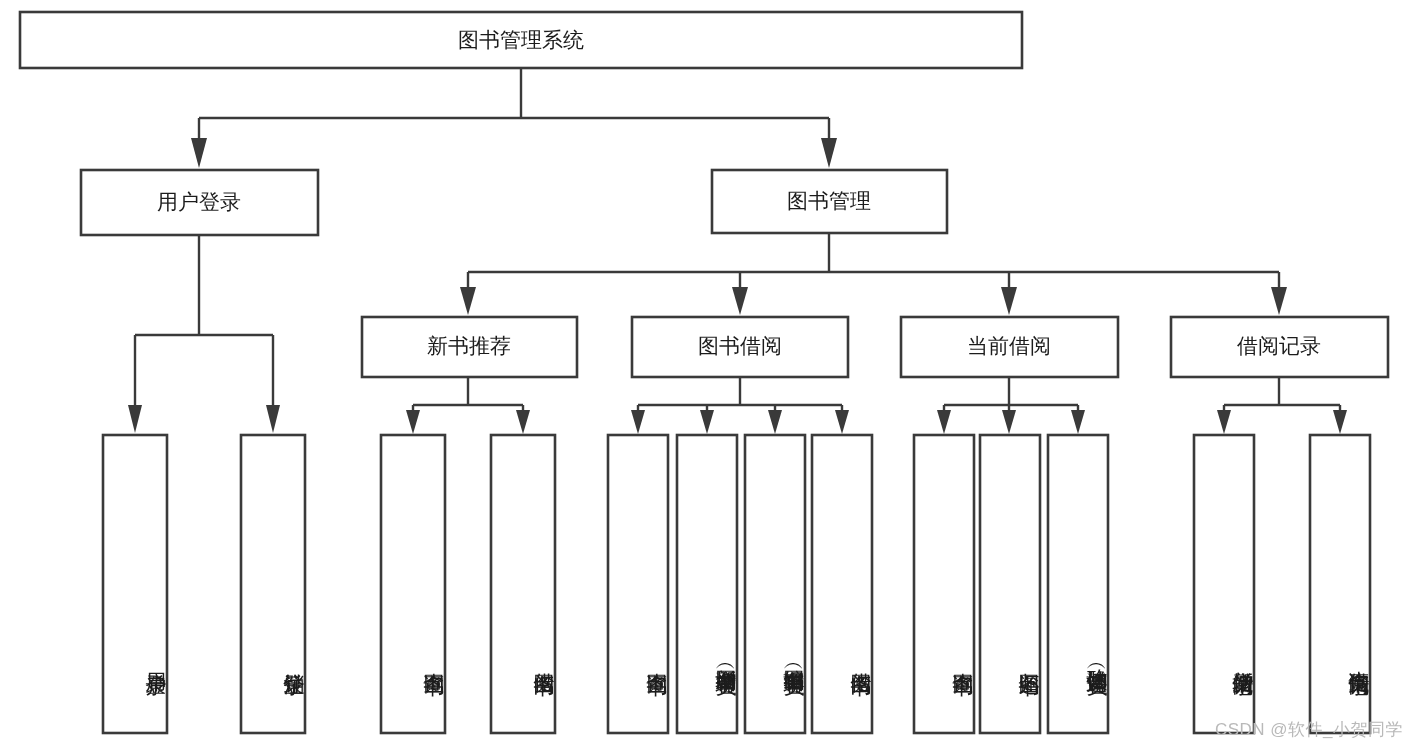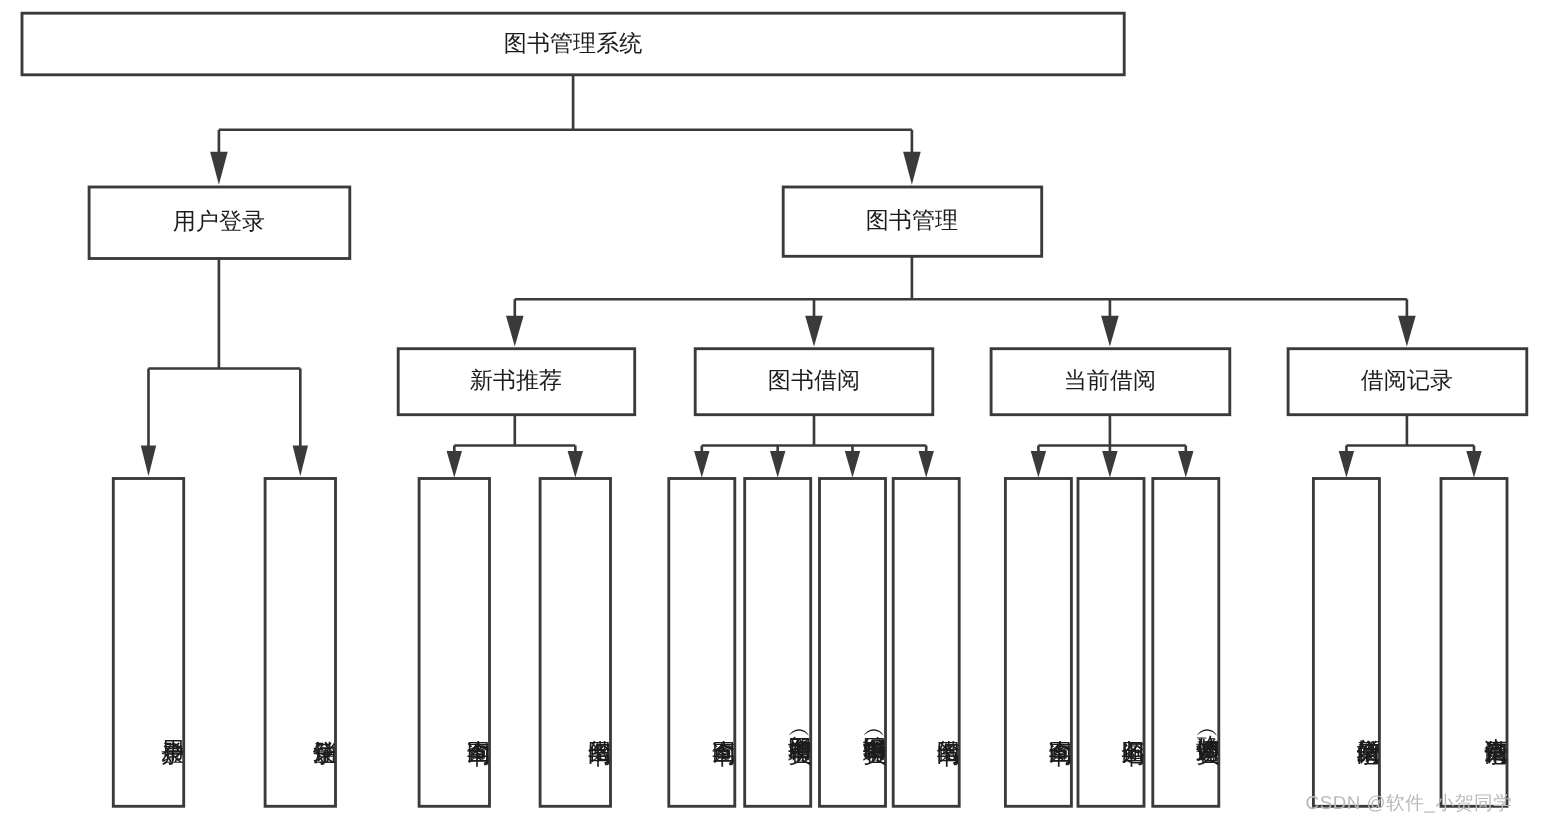--- a/index.html
+++ b/index.html
@@ -55,21 +55,21 @@
     text-orientation: upright;
     font-size: 21px;
     line-height: 1.0;
     color: #1c1c1c;
     letter-spacing: 1px;
     white-space: nowrap;
     pointer-events: none;
   }
   .watermark {
     position: absolute;
-    right: 30px;
+    right: 2px;
     bottom: 6px;
     font-family: "Liberation Sans", "DejaVu Sans", sans-serif;
     font-size: 17px;
     color: #b9b9b9;
     letter-spacing: 0.5px;
     white-space: nowrap;
   }
 </style>
 </head>
 <body>

